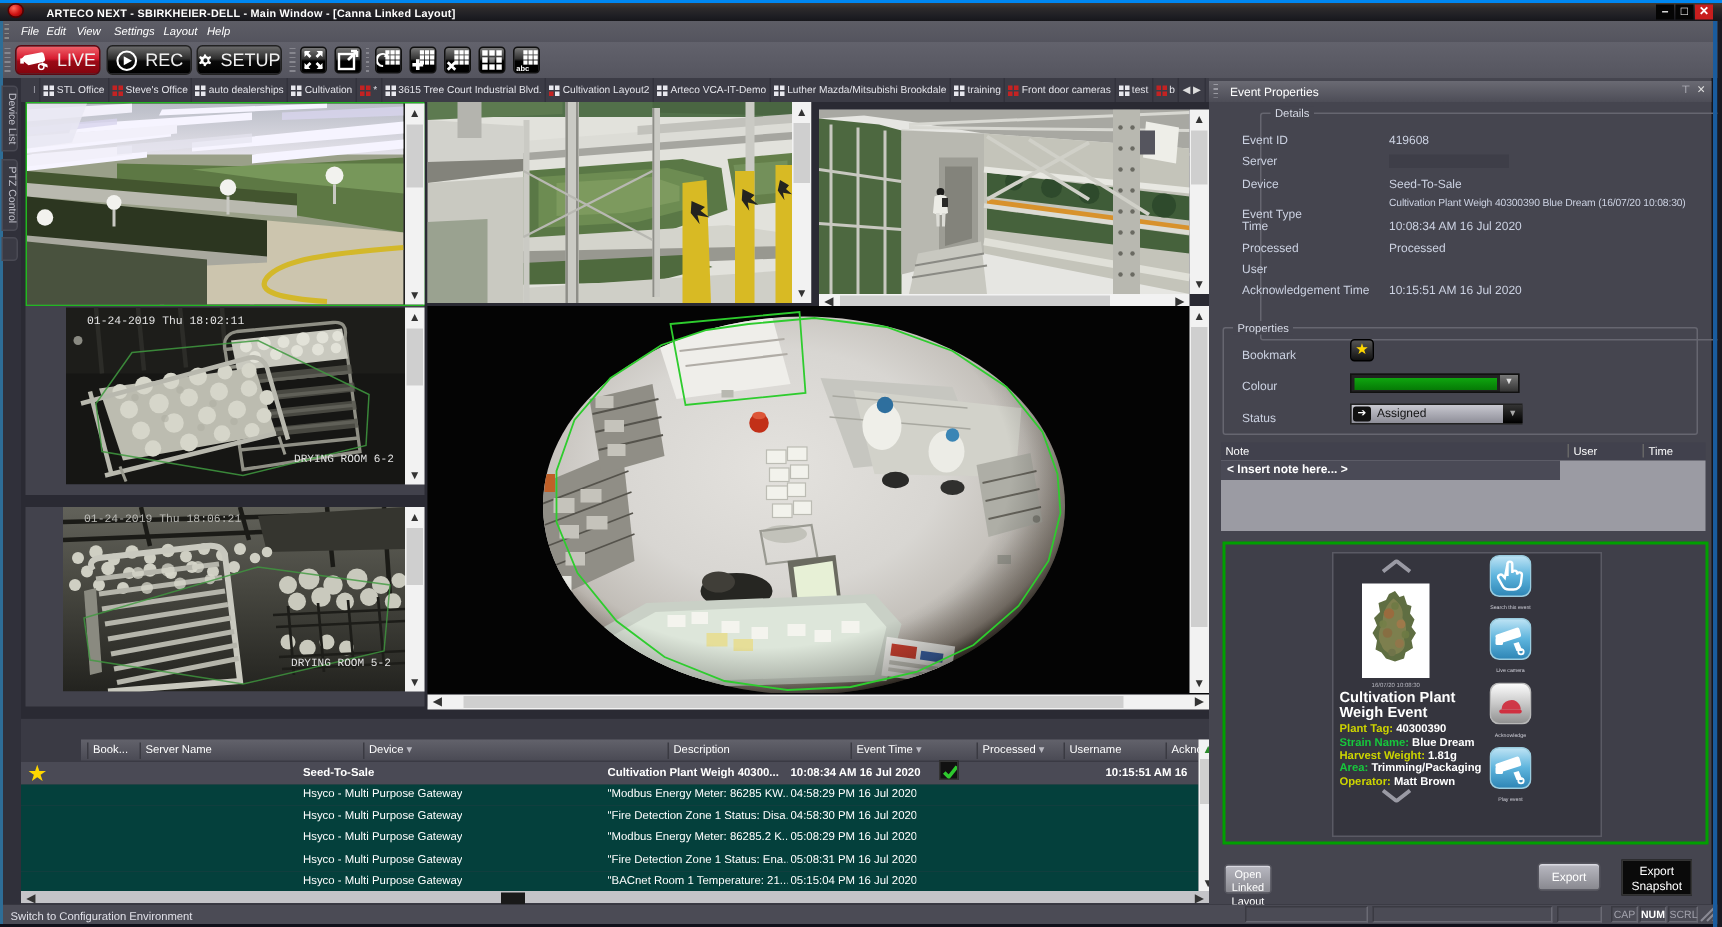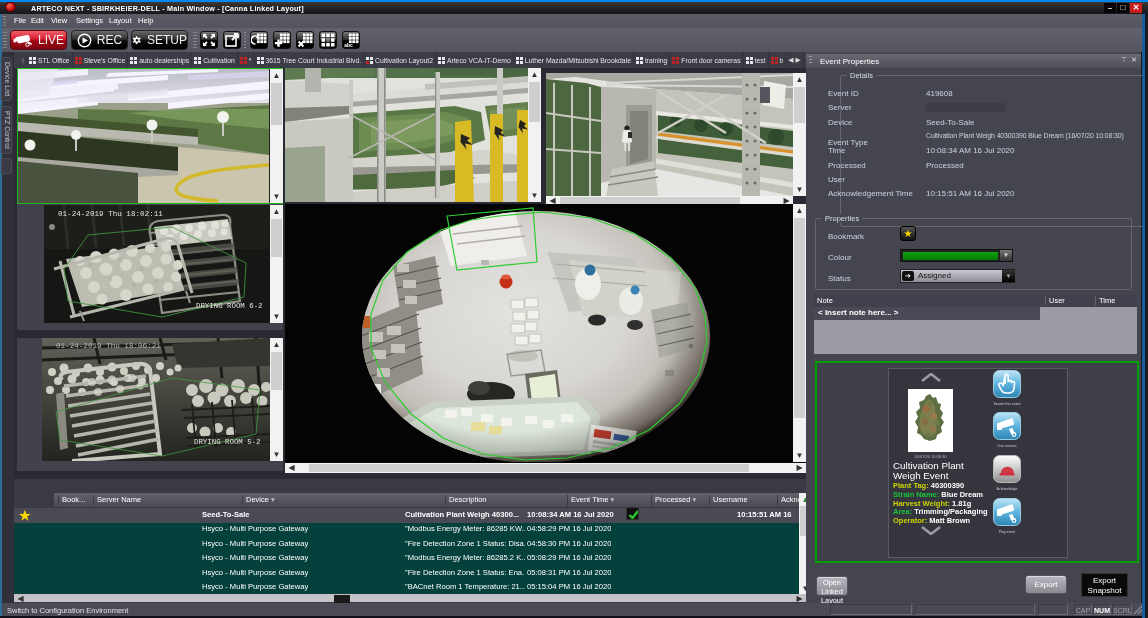--- a/index.html
+++ b/index.html
@@ -19,21 +19,21 @@
 .winbtn { top:3px; height:10px; color:#fff; font-size:8px; text-align:center; line-height:10px; font-weight:bold; }
 #btnmin { left:1104px; width:12px; background:#050505; }
 #btnmax { left:1117px; width:12px; background:#050505; }
 #btncls { left:1130px; width:12px; background:#c81e1e; }
 
 
 #menubar { left:0; top:14px; width:1148px; height:14px;
   background:linear-gradient(#5d5d66,#54545e); color:#fff; font-size:7.5px; }
 #menubar .grip { position:absolute; left:3px; top:2px; width:3px; height:10px;
   background:repeating-linear-gradient(#888 0 1px, transparent 1px 3px); }
-#menubar span { position:absolute; top:2px; }
+#menubar span { position:absolute; top:2px;font-style:italic; }
 
 
 #toolbar { left:0; top:28px; width:1148px; height:24px;
   background:linear-gradient(#62626c,#55555f); }
 .tgrip { position:absolute; top:4px; width:4px; height:16px;
   background:repeating-linear-gradient(#86868e 0 1px, transparent 1px 3px); }
 .bigbtn { position:absolute; top:2px; height:20px; border-radius:4px; border:1px solid #222;
   color:#f0f0f0; font-size:12px; display:flex; align-items:center; justify-content:center; gap:5px; }
 #btnlive { left:10px; width:57px; background:linear-gradient(#f0616a 0%, #d61c30 45%, #9c0a16 55%, #83040e 100%); border-color:#5a0a12; }
 #btnrec  { left:71px; width:57px; background:linear-gradient(#6a6a6a 0%, #2e2e2e 45%, #0a0a0a 55%, #000 100%); }
@@ -1052,21 +1052,21 @@
       <circle cx="26" cy="27" r="3" fill="#a5784a" opacity="0.85"></circle>
       <circle cx="17" cy="33" r="3.2" fill="#8a6a40" opacity="0.8"></circle>
       <circle cx="25" cy="40" r="3" fill="#96744a" opacity="0.8"></circle>
       <circle cx="22" cy="15" r="2.5" fill="#6f7a45"></circle>
       <circle cx="14" cy="27" r="2.5" fill="#748048" opacity="0.9"></circle>
       <circle cx="29" cy="34" r="2.6" fill="#6d7a44" opacity="0.9"></circle>
       <circle cx="20" cy="46" r="2.5" fill="#70744a"></circle>
     </g>
   </svg>
   <div class="abs" style="left:102px; top:402px; width:45px; text-align:center; color:#b8b8c0; font-size:4px;">16/07/20 10:08:30</div>
-  <div class="abs" style="left:87px; top:409px; color:#fff; font-size:9.8px; font-weight:normal; line-height:9.5px;">Cultivation Plant<br>Weigh Event</div>
+  <div class="abs" style="left:87px; top:409px; color:#fff; font-size:9.8px; font-weight:bold; line-height:9.5px;">Cultivation Plant<br>Weigh Event</div>
   <div class="abs" style="left:87px; top:430px; font-size:7.5px; line-height:8.8px; color:#fff; white-space:nowrap;font-weight:bold;">
     <span style="color:#cdd400">Plant Tag:</span> 40300390<br>
     <span style="color:#16c83c">Strain Name:</span> Blue Dream<br>
     <span style="color:#cdd400">Harvest Weight:</span> 1.81g<br>
     <span style="color:#16c83c">Area:</span> Trimming/Packaging<br>
     <span style="color:#cdd400">Operator:</span> Matt Brown
   </div>
   <svg class="abs" style="left:114px; top:474px" width="22" height="9" viewBox="0 0 22 9">
       <path d="M2,1 L11,8 L20,1" fill="none" stroke="#9a9aa4" stroke-width="2.6"></path>
     </svg>

